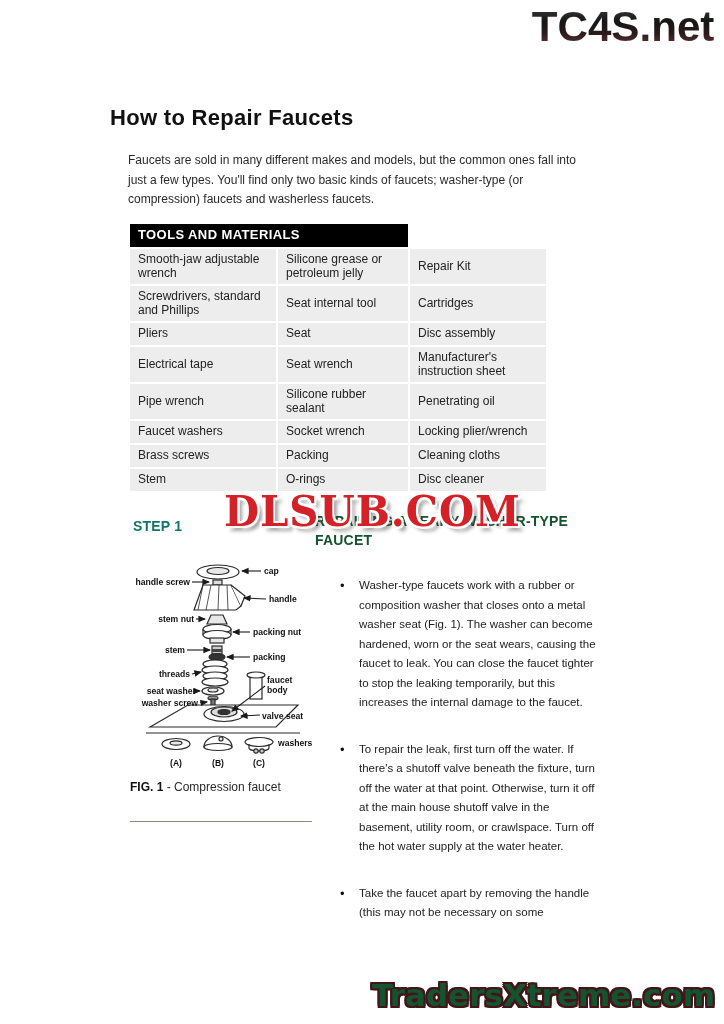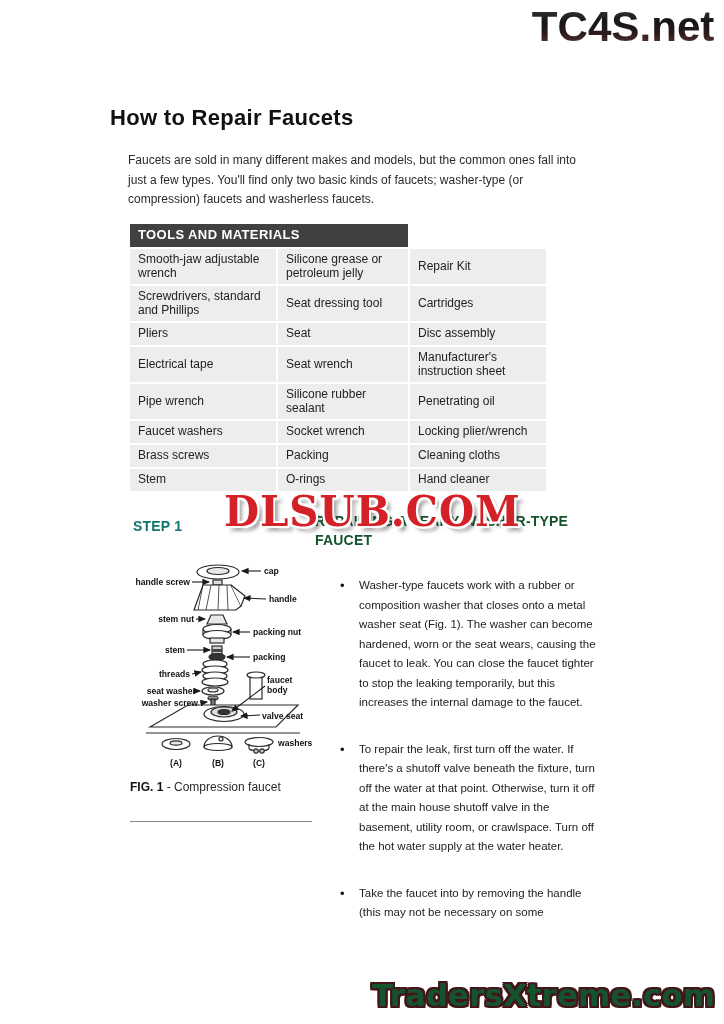--- a/index.html
+++ b/index.html
@@ -29,21 +29,21 @@
   }
   
   table.tools {
     position:absolute; left:128px; top:222px; width:420px;
     border-collapse:separate; border-spacing:2px;
     font-size:12px; line-height:14.5px; color:#222;
     table-layout:fixed;
   }
   table.tools col.c1{ width:146px; } table.tools col.c2{ width:130px; } table.tools col.c3{ width:136px; }
   table.tools th.band {
-    background:#404040; color:#ffffff; text-align:left;
+    background:#000000; color:#ffffff; text-align:left;
     font-size:13px; font-weight:bold; letter-spacing:0.4px;
     padding:4px 8px; height:22px;
   }
   table.tools th.empty { background:transparent; }
   table.tools td {
     background:#ededed; padding:3px 8px; vertical-align:middle; height:22px;
   }
   
   .step-label {
     position:absolute; left:133px; top:518px;
@@ -122,21 +122,21 @@
     </tr>
   </thead>
   <tbody>
     <tr>
       <td>Smooth-jaw adjustable wrench</td>
       <td>Silicone grease or petroleum jelly</td>
       <td>Repair Kit</td>
     </tr>
     <tr>
       <td>Screwdrivers, standard and Phillips</td>
-      <td>Seat dressing tool</td>
+      <td>Seat internal tool</td>
       <td>Cartridges</td>
     </tr>
     <tr>
       <td>Pliers</td>
       <td>Seat</td>
       <td>Disc assembly</td>
     </tr>
     <tr>
       <td>Electrical tape</td>
       <td>Seat wrench</td>
@@ -153,21 +153,21 @@
       <td>Locking plier/wrench</td>
     </tr>
     <tr>
       <td>Brass screws</td>
       <td>Packing</td>
       <td>Cleaning cloths</td>
     </tr>
     <tr>
       <td>Stem</td>
       <td>O-rings</td>
-      <td>Hand cleaner</td>
+      <td>Disc cleaner</td>
     </tr>
   </tbody>
 </table>
 
 <div class="step-label">STEP 1</div>
 <h2 class="step-heading">REPAIRING A LEAKY WASHER-TYPE FAUCET</h2>
 
 <div class="wm-mid">DLSUB.COM</div>
 
 <div class="figure-box">
@@ -281,16 +281,16 @@
 
 <div class="fig-caption">
   <b>FIG. 1</b>
   <span>- Compression faucet</span>
 </div>
 <div class="fig-rule"></div>
 
 <ul class="bullets">
   <li>Washer-type faucets work with a rubber or composition washer that closes onto a metal washer seat (Fig. 1). The washer can become hardened, worn or the seat wears, causing the faucet to leak. You can close the faucet tighter to stop the leaking temporarily, but this increases the internal damage to the faucet.</li>
   <li>To repair the leak, first turn off the water. If there's a shutoff valve beneath the fixture, turn off the water at that point. Otherwise, turn it off at the main house shutoff valve in the basement, utility room, or crawlspace. Turn off the hot water supply at the water heater.</li>
-  <li>Take the faucet into by removing the handle (this may not be necessary on some</li>
+  <li>Take the faucet apart by removing the handle (this may not be necessary on some</li>
 </ul>
 
 <div class="wm-bottom">TradersXtreme.com</div>
 
 </body></html>

